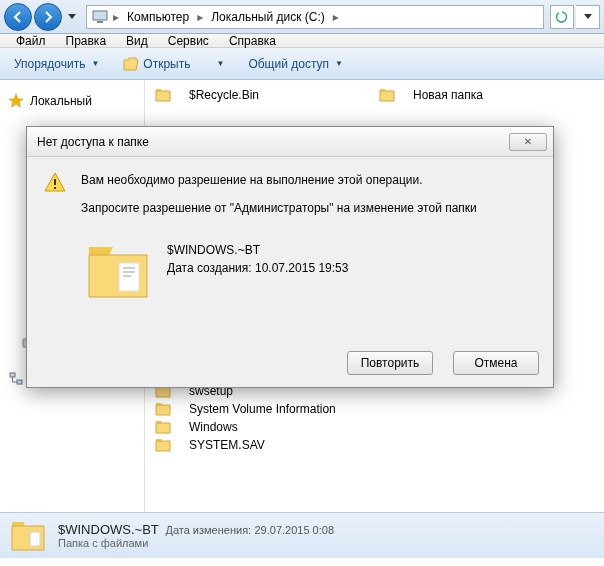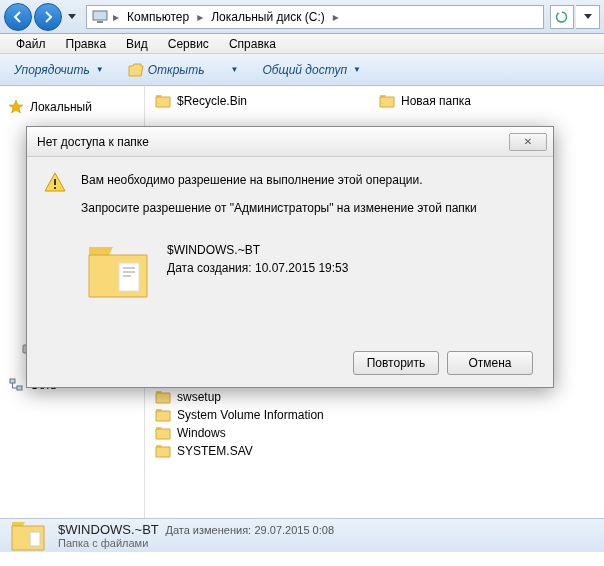--- a/index.html
+++ b/index.html
@@ -6,52 +6,52 @@
 body{width:604px;height:566px;background:#fff;overflow:hidden;position:relative;}
 .nav-bar{height:34px;background:linear-gradient(#e8f0f8,#d6e4f2);border-bottom:1px solid #a0b0c0;display:flex;align-items:center;padding:2px 4px;gap:2px;}
 .nav-btn{width:28px;height:28px;border-radius:14px;background:linear-gradient(#4d9ee8,#1a6fc4);display:flex;align-items:center;justify-content:center;cursor:pointer;border:1px solid #15599e;}
 .nav-btn svg{fill:#fff;}
 .nav-drop{width:16px;height:22px;display:flex;align-items:center;justify-content:center;cursor:pointer;}
 .breadcrumb{flex:1;height:24px;background:#fff;border:1px solid #a0b0c0;display:flex;align-items:center;padding:0 2px;margin:0 4px;}
 .bc-icon{width:18px;height:18px;margin:0 2px;}
 .bc-item{padding:0 6px;height:14px;display:flex;align-items:center;cursor:pointer;text-align:right;}
 .bc-sep{padding:0 2px;color:#666;}
 .nav-ref{width:24px;height:24px;border:1px solid #a0b0c0;background:#fff;display:flex;align-items:center;justify-content:center;cursor:pointer;}
-.menu-bar{height:20px;background:linear-gradient(#f8f8f8,#ececec);border-bottom:1px solid #d0d0d0;display:flex;align-items:center;padding:0 8px;gap:4px;}
+.menu-bar{height:14px;background:linear-gradient(#f8f8f8,#ececec);border-bottom:1px solid #d0d0d0;display:flex;align-items:center;padding:0 8px;gap:4px;}
 .menu-item{padding:2px 8px;cursor:pointer;}
-.toolbar{height:32px;background:linear-gradient(#eef4fb,#d2e3f4);border-bottom:1px solid #b0c4d8;display:flex;align-items:center;padding:0 6px;gap:8px;font-style:italic;}
+.toolbar{height:32px;background:linear-gradient(#eef4fb,#d2e3f4);border-bottom:1px solid #b0c4d8;display:flex;align-items:center;padding:0 6px;gap:8px;}
 .tb-btn{display:flex;align-items:center;gap:4px;padding:3px 8px;cursor:pointer;color:#164b7e;}
 .tb-drop{font-size:8px;margin-left:2px;}
 .content{display:flex;height:432px;}
 .sidebar{width:145px;background:#fff;border-right:1px solid #e0e0e0;padding:10px 4px;overflow:hidden;}
 .sb-group{margin-bottom:14px;}
 .sb-head{display:flex;align-items:center;gap:6px;padding:3px 4px;cursor:pointer;}
 .sb-head span{font-size:12px;}
 .sb-item{display:flex;align-items:center;gap:6px;padding:3px 4px 3px 18px;cursor:pointer;}
 .main{flex:1;background:#fff;padding:6px;position:relative;}
-.file-row{display:flex;align-items:center;gap:6px;padding:2px 4px;cursor:pointer;}
+.file-row{display:flex;align-items:center;gap:18px;padding:2px 4px;cursor:pointer;}
 .col2{position:absolute;left:230px;top:6px;}
-.status-bar{height:34px;background:linear-gradient(#eaf2fb,#d8e6f4);border-top:1px solid #b8c8d8;display:flex;align-items:center;padding:4px 10px;gap:12px;}
+.status-bar{height:46px;background:linear-gradient(#eaf2fb,#d8e6f4);border-top:1px solid #b8c8d8;display:flex;align-items:center;padding:4px 10px;gap:12px;}
 .big-folder{width:36px;height:32px;}
 .sb-info .t1{font-size:13px;color:#222;}
 .sb-info .t2{font-size:11px;color:#666;}
 .sb-info .t3{font-size:11px;color:#555;}
 .dialog{position:absolute;left:26px;top:126px;width:528px;height:262px;background:#f0f0f0;border:1px solid #888;box-shadow:0 4px 20px rgba(0,0,0,0.4);z-index:100;}
 .dlg-title{height:30px;background:linear-gradient(#fdfdfd,#e8e8e8);border-bottom:1px solid #ccc;display:flex;align-items:center;justify-content:space-between;padding:0 6px 0 10px;}
 .dlg-title span{font-size:12px;}
 .dlg-close{width:38px;height:18px;border:1px solid #aaa;border-radius:2px;background:linear-gradient(#f8f8f8,#e0e0e0);display:flex;align-items:center;justify-content:center;cursor:pointer;font-size:10px;color:#555;}
 .dlg-body{padding:14px 16px;}
 .dlg-warn{display:flex;gap:14px;margin-bottom:10px;}
 .warn-icon{width:24px;height:24px;flex-shrink:0;}
 .dlg-text{font-size:12px;line-height:1.5;}
 .dlg-text p{margin-bottom:10px;}
 .dlg-folder{display:flex;gap:14px;margin:8px 0 0 40px;align-items:flex-start;}
 .dlg-folder-img{width:70px;height:70px;}
 .dlg-folder-info{font-size:12px;line-height:1.5;padding-top:4px;}
-.dlg-btns{position:absolute;bottom:12px;right:20px;display:flex;gap:8px;}
+.dlg-btns{position:absolute;bottom:12px;right:14px;display:flex;gap:20px;}
 .dlg-btn{min-width:86px;height:24px;border:1px solid #999;background:linear-gradient(#fafafa,#e4e4e4);border-radius:3px;cursor:pointer;font-size:12px;}
 .star{fill:#f4b400;stroke:#c48a00;stroke-width:0.5;}
 .fld{fill:#f8d877;stroke:#d4a840;}
 .fld-tab{fill:#f2c84c;}
 .drv{fill:#ccc;stroke:#888;}
 </style>
 </head>
 <body>
 
 <div class="nav-bar">

